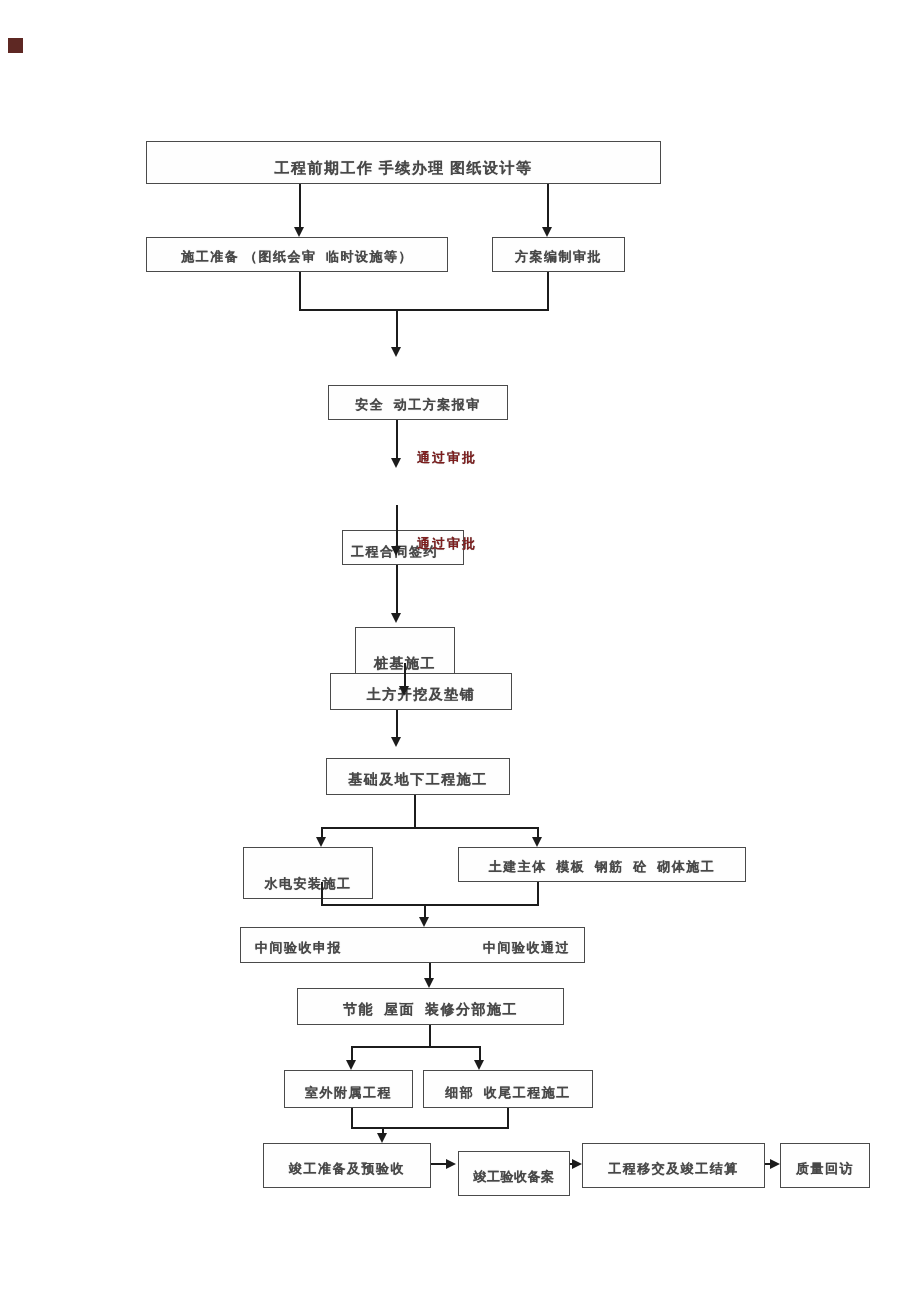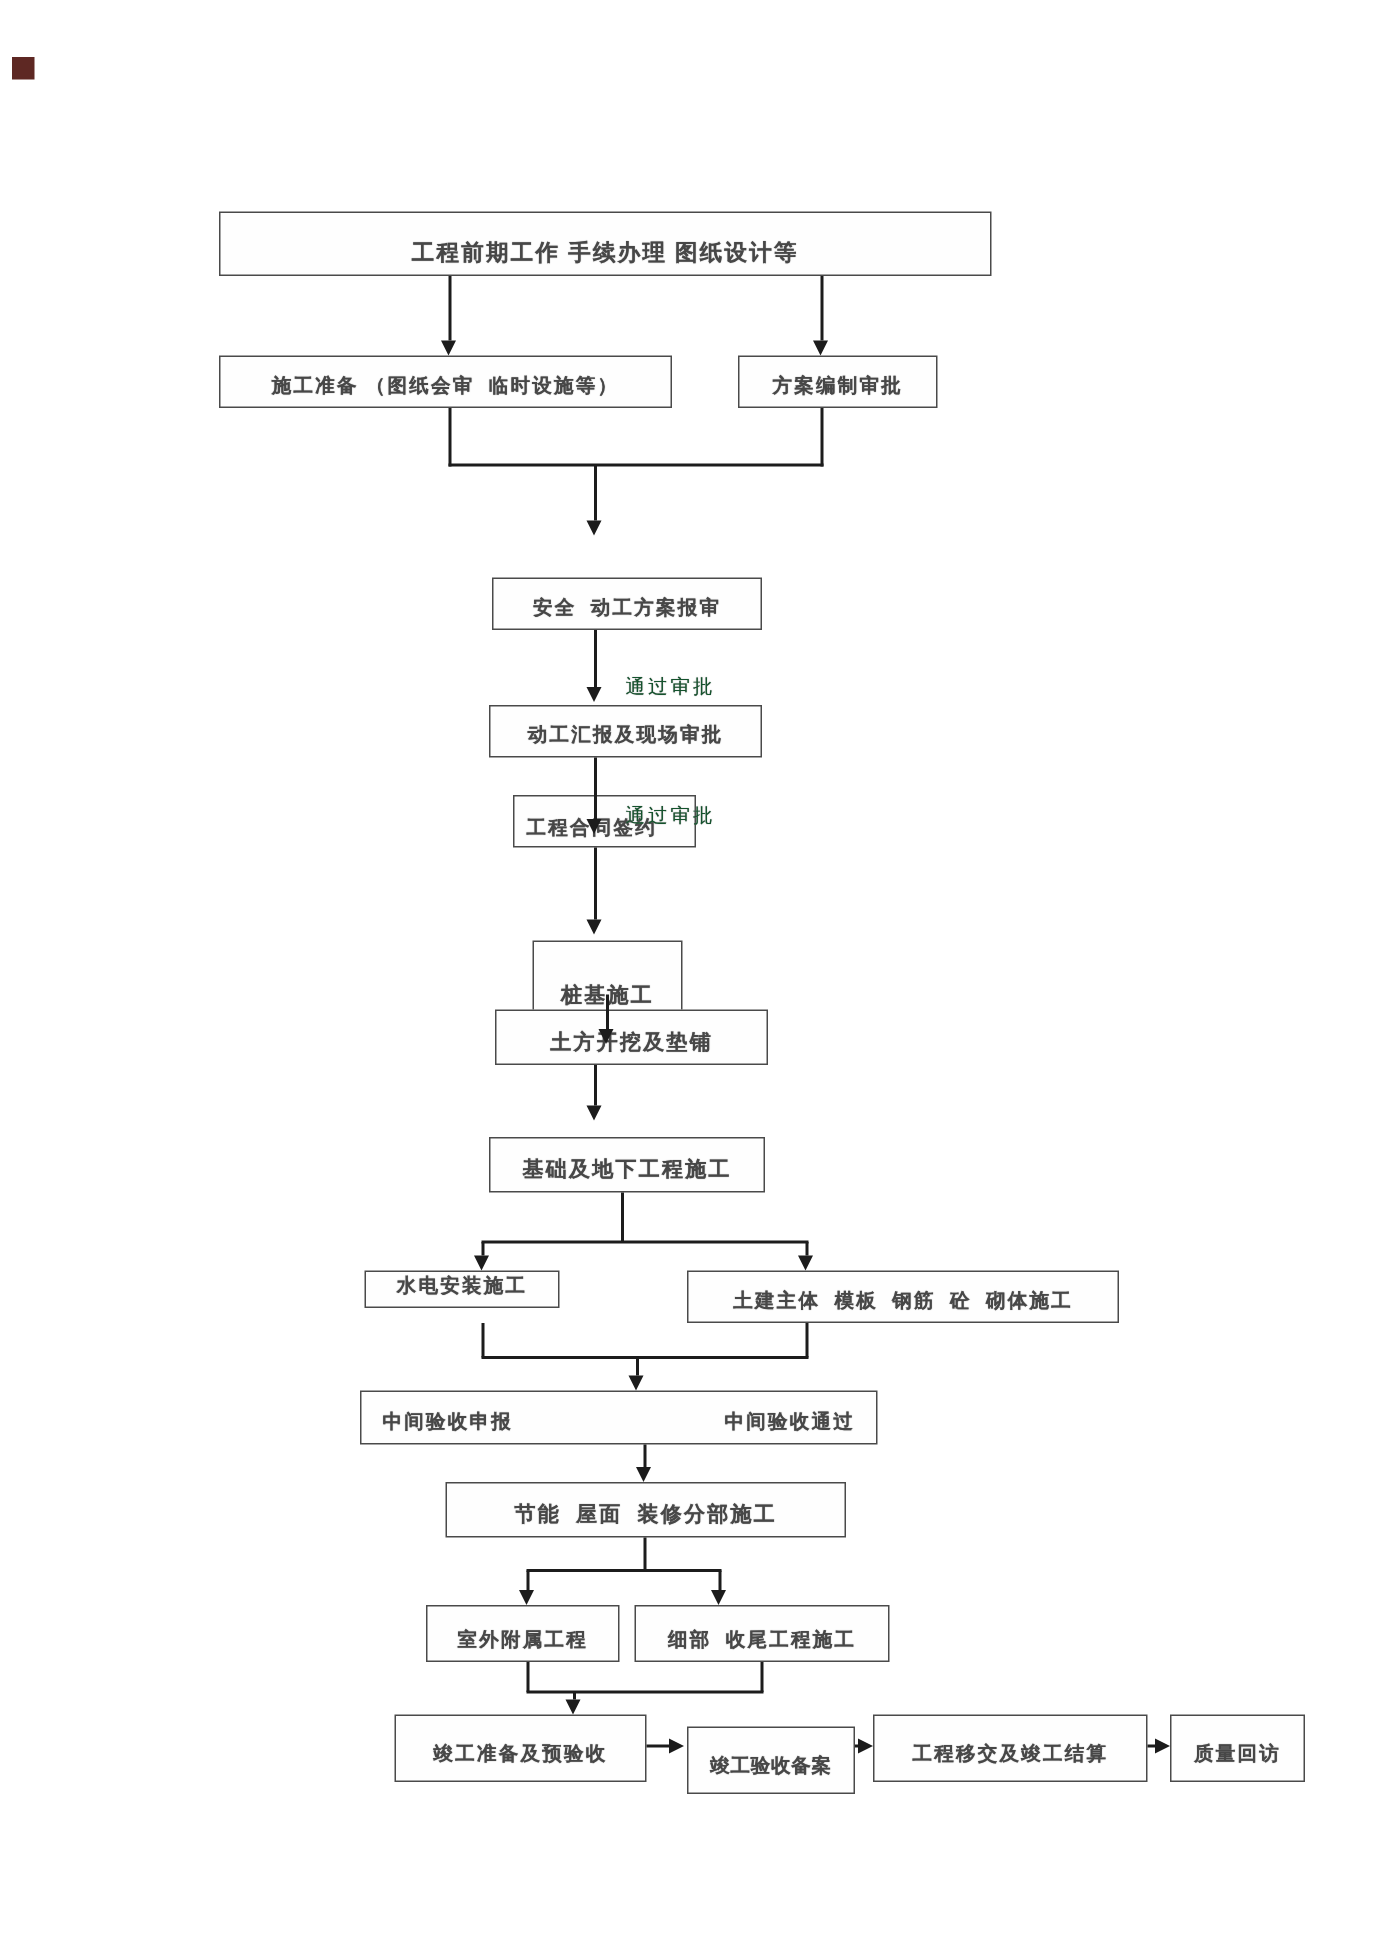--- a/index.html
+++ b/index.html
@@ -18,22 +18,22 @@
   .sm{font-size:13px;}
   .vl{position:absolute;width:2px;background:#1c1c1c;}
   .hl{position:absolute;height:2px;background:#1c1c1c;}
   .ad{position:absolute;width:0;height:0;
       border-left:5px solid transparent;border-right:5px solid transparent;
       border-top:10px solid #1c1c1c;}
   .ar{position:absolute;width:0;height:0;
       border-top:5px solid transparent;border-bottom:5px solid transparent;
       border-left:10px solid #1c1c1c;}
   .flabel{
-    position:absolute;font-size:13px;font-weight:400;letter-spacing:2px;
-    color:#14532d;text-shadow:0 0 0.7px #777;white-space:pre;
+    position:absolute;font-size:13px;font-weight:700;letter-spacing:2px;
+    color:#7f1d1d;text-shadow:0 0 0.7px #777;white-space:pre;
   }
   .marker{position:absolute;}
 </style>
 </head>
 <body>
 
 <div id="canvas">
 
   <div class="marker" style="left:8px;top:38px;width:15px;height:15px;background:#5e2823;"></div>
 
@@ -46,41 +46,38 @@
   </div>
 
   <div class="box sm" style="left:492px;top:237px;width:133px;height:35px;">
     <span>方案编制审批</span>
   </div>
 
   <div class="box sm" style="left:328px;top:385px;width:180px;height:35px;align-items:flex-end;">
     <span>安全  动工方案报审</span>
   </div>
 
-  <div class="box sm" style="left:326px;top:470px;width:182px;height:35px;">
-    <span>动工汇报及现场审批</span>
-  </div>
 
   <div class="box sm" style="left:342px;top:530px;width:122px;height:35px;justify-content:flex-start;padding-left:8px;padding-bottom:3px;">
     <span>工程合同签约</span>
   </div>
 
   <div class="box" style="left:355px;top:627px;width:100px;height:52px;">
     <span>桩基施工</span>
   </div>
 
   <div class="box" style="left:330px;top:673px;width:182px;height:37px;">
     <span>土方开挖及垫铺</span>
   </div>
 
   <div class="box" style="left:326px;top:758px;width:184px;height:37px;">
     <span>基础及地下工程施工</span>
   </div>
 
-  <div class="box sm" style="left:243px;top:847px;width:130px;height:25px;">
+  <div class="box sm" style="left:243px;top:847px;width:130px;height:52px;">
     <span>水电安装施工</span>
   </div>
 
   <div class="box sm" style="left:458px;top:847px;width:288px;height:35px;">
     <span>土建主体  模板  钢筋  砼  砌体施工</span>
   </div>
 
   <div class="box sm" style="left:240px;top:927px;width:345px;height:36px;justify-content:space-between;padding-left:14px;padding-right:14px;">
     <span>中间验收申报</span>
     <span>中间验收通过</span>

